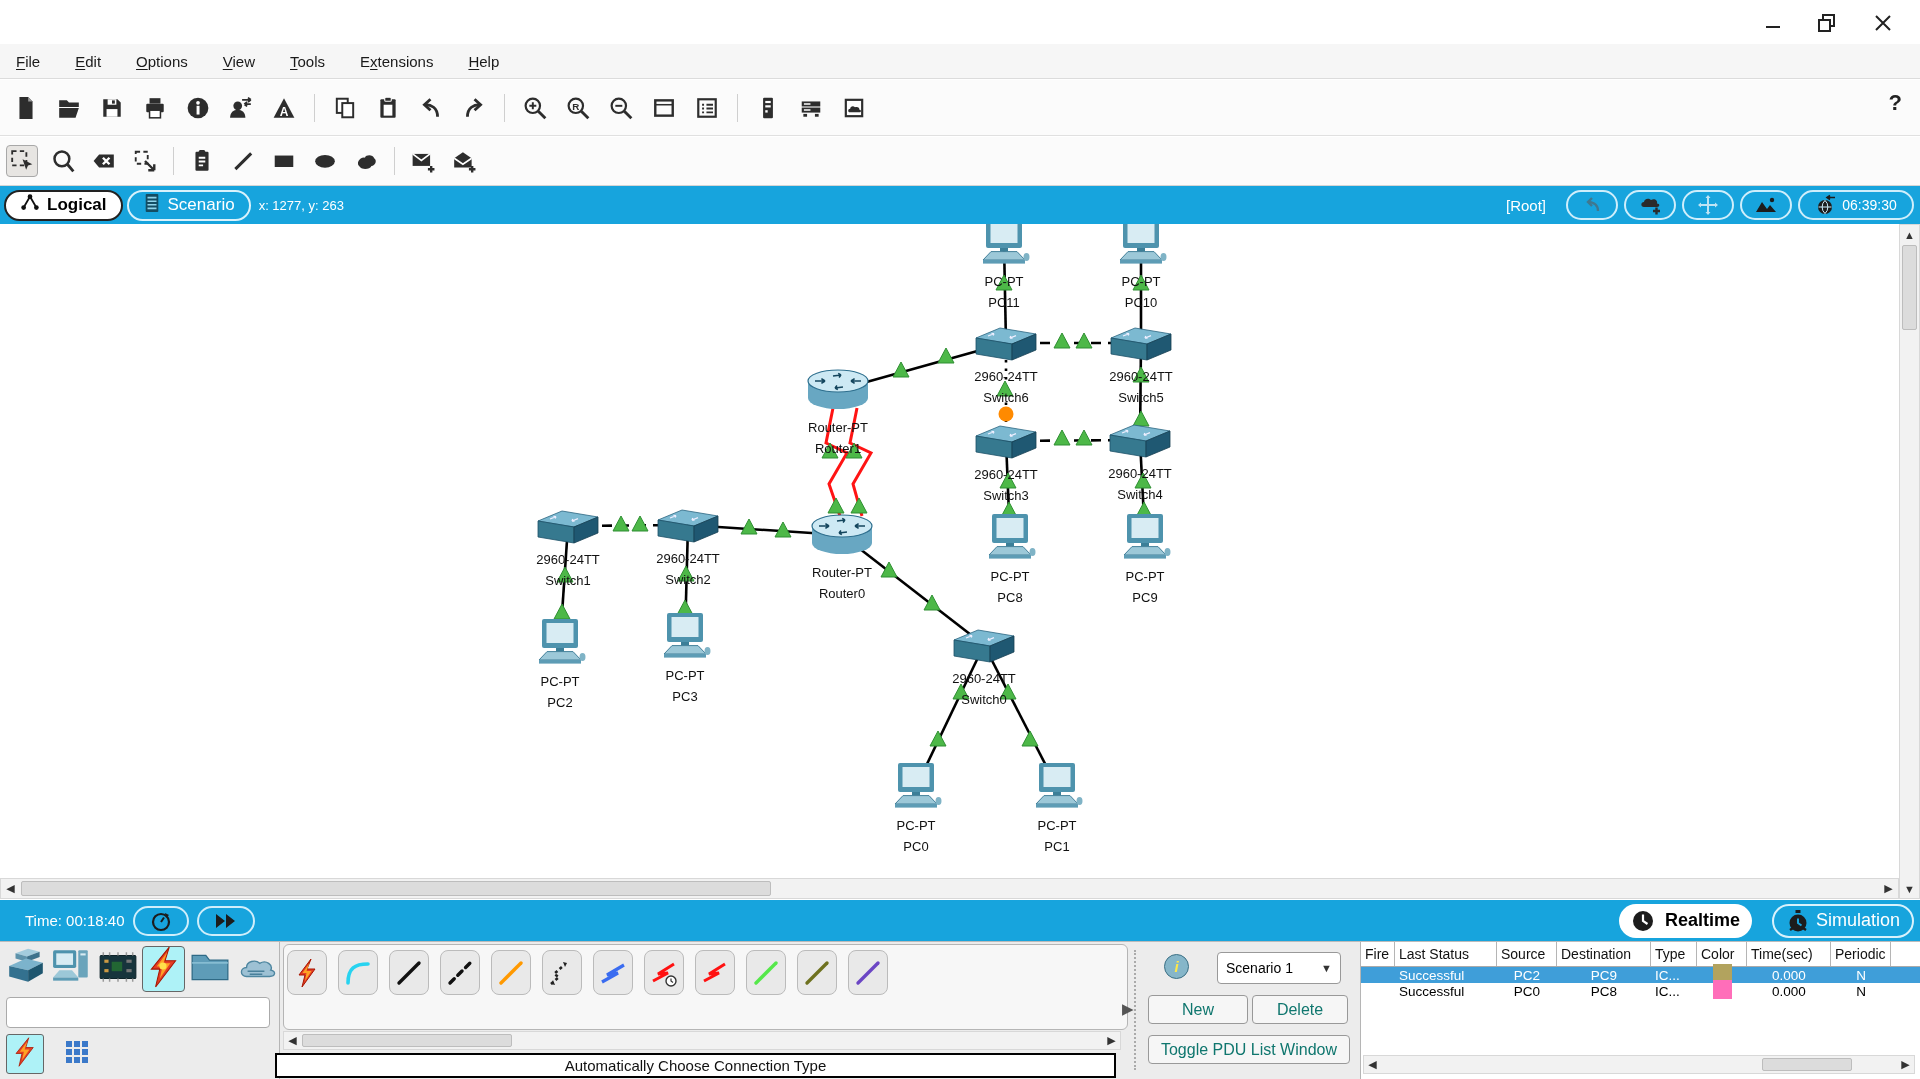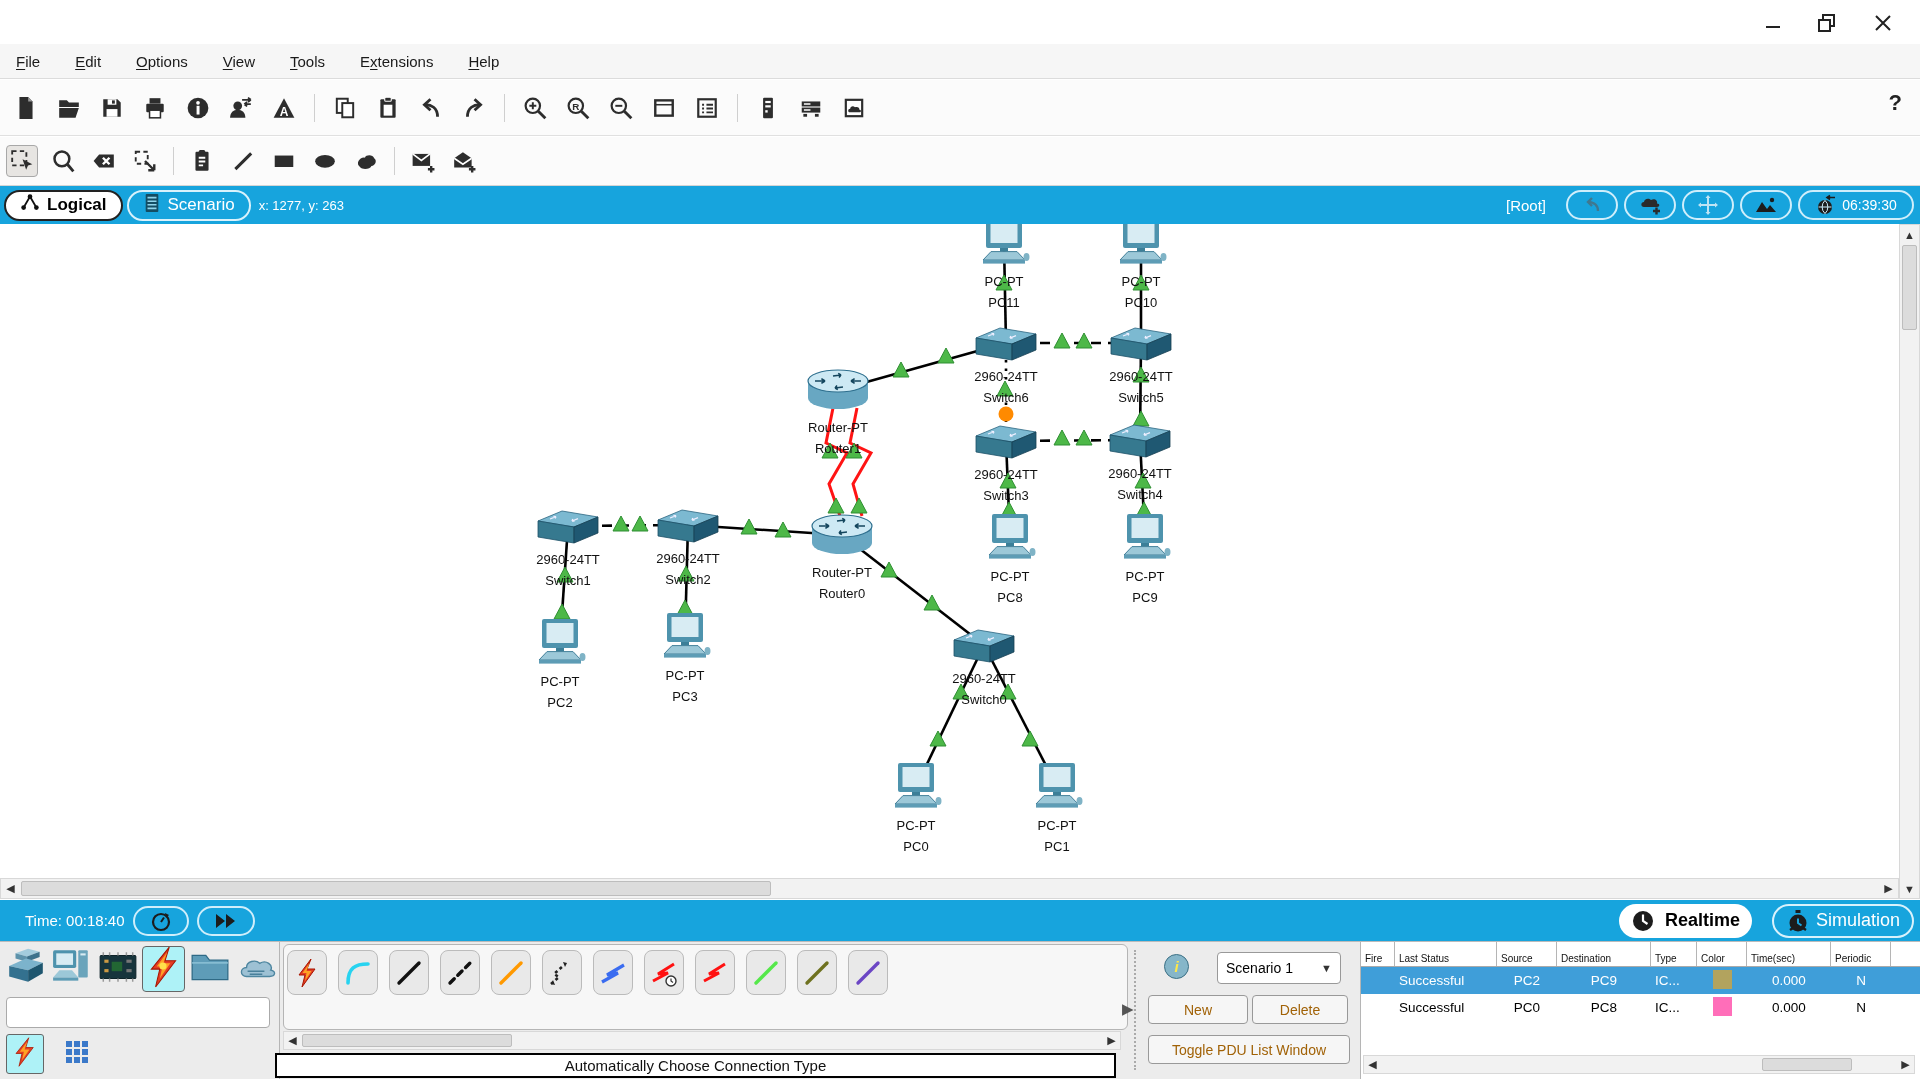--- a/index.html
+++ b/index.html
@@ -60,26 +60,26 @@
   #connpanel{position:absolute;left:283px;top:2px;width:845px;height:86px;background:#f7f7f7;border:1px solid #b5b5b5;border-radius:6px;display:flex;align-items:flex-start;padding:5px 3px;gap:11px;}
   .conn-btn{width:40px;height:45px;background:#e9e9e9;border:1px solid #bbb;border-radius:8px;display:flex;align-items:center;justify-content:center;cursor:pointer;}
   #connscroll{position:absolute;left:283px;top:89px;width:838px;height:19px;}
   #autobar{position:absolute;left:275px;top:111px;width:841px;height:25px;background:#fff;border:2px solid #000;display:flex;align-items:center;justify-content:center;font-size:15px;color:#111;}
   #expander{position:absolute;left:1122px;top:58px;color:#555;font-size:15px;cursor:pointer;}
   #splitdots{position:absolute;left:1134px;top:8px;height:120px;border-left:2px dotted #aaa;}
   
   #scenario{position:absolute;left:1140px;top:0;width:216px;height:138px;}
   #scen-info{position:absolute;left:24px;top:12px;width:25px;height:25px;border-radius:50%;background:#86b6c9;border:1px solid #3c7085;color:#ffe84a;font-weight:bold;font-style:italic;font-size:15px;display:flex;align-items:center;justify-content:center;cursor:pointer;}
   #scen-dd{position:absolute;left:77px;top:10px;width:124px;height:32px;background:#fff;border:1px solid #999;border-radius:4px;display:flex;align-items:center;justify-content:space-between;padding:0 8px;font-size:14px;cursor:pointer;}
-  .scen-btn{position:absolute;height:29px;background:#f6f6f6;border:1px solid #999;border-radius:4px;display:flex;align-items:center;justify-content:center;font-size:14px;color:#a16207;cursor:pointer;}
+  .scen-btn{position:absolute;height:29px;background:#f6f6f6;border:1px solid #999;border-radius:4px;display:flex;align-items:center;justify-content:center;font-size:16px;color:#0f766e;cursor:pointer;}
   
   #pdulist{position:absolute;left:1360px;top:0;width:560px;height:138px;background:#fff;border-left:1px solid #b5b5b5;}
   .pdu-h{display:flex;height:25px;border-bottom:1px solid #aaa;background:#fff;}
-  .pdu-h span{font-size:10px;color:#111;padding:11px 4px 0 4px;border-right:1px solid #b5b5b5;white-space:nowrap;overflow:hidden;}
-  .pdu-r{display:flex;height:27px;align-items:center;cursor:pointer;}
+  .pdu-h span{font-size:14px;color:#111;padding:4px 4px 0 4px;border-right:1px solid #b5b5b5;white-space:nowrap;overflow:hidden;}
+  .pdu-r{display:flex;height:16px;align-items:center;cursor:pointer;}
   .pdu-r span{font-size:13.5px;padding:0 4px;white-space:nowrap;overflow:hidden;text-align:center;}
   .pdu-r.selected{background:#3f9ed9;color:#fff;}
   .swatch{width:19px;height:19px;display:inline-block;}
   #pdu-scroll{position:absolute;left:2px;top:113px;width:552px;height:19px;}
 </style>
 </head>
 <body>
 
 <div id="app">
 

